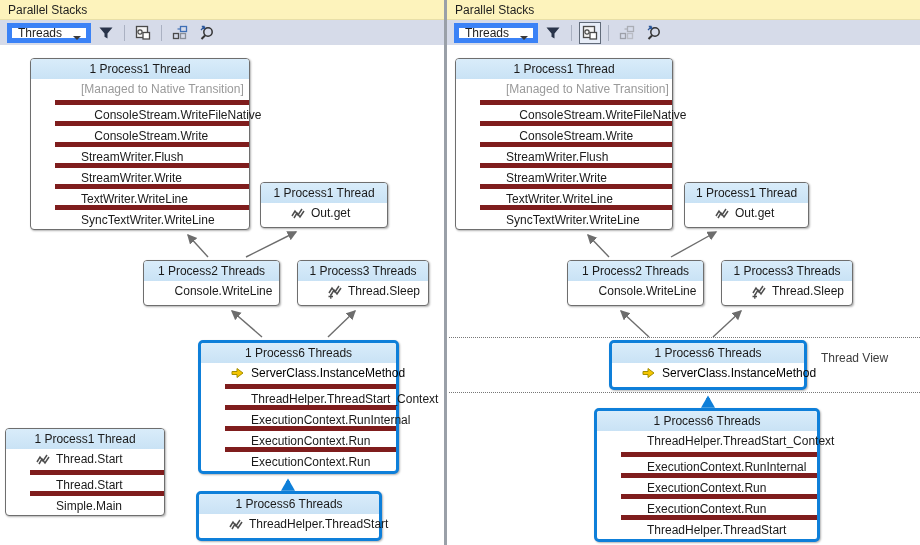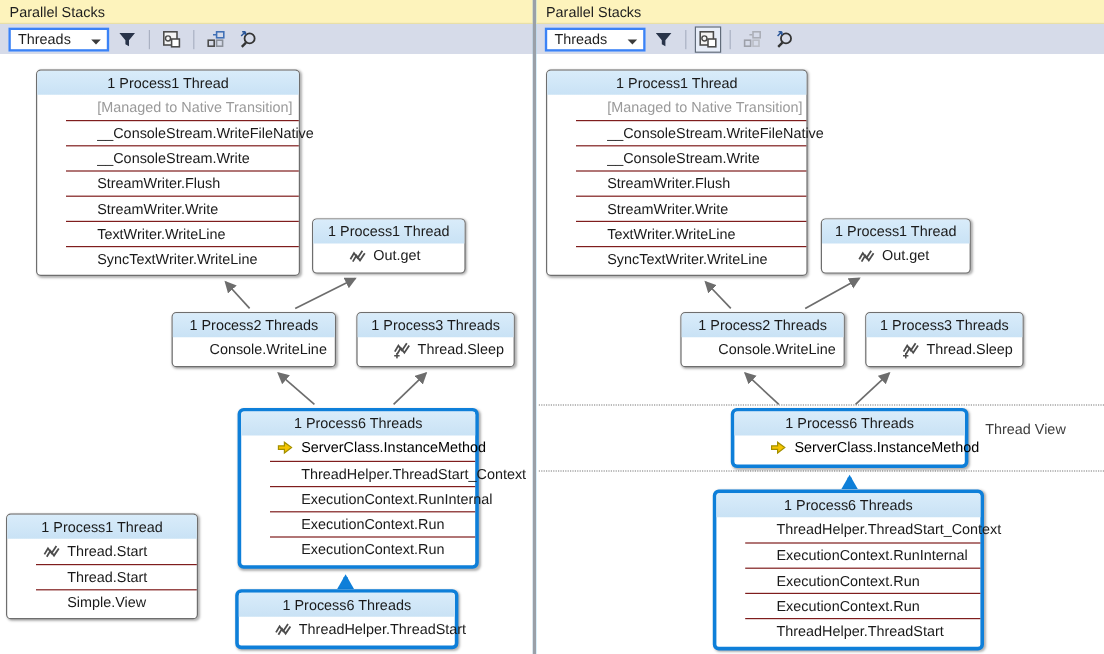--- a/index.html
+++ b/index.html
@@ -1,47 +1,47 @@
 <!DOCTYPE html>
 <html><head>
 <meta charset="utf-8">
 <style>
   * { margin:0; padding:0; box-sizing:border-box; }
   body { font-family:"Liberation Sans", sans-serif; }
   .app { position:relative; width:920px; height:545px; background:#ffffff; overflow:hidden; }
 
-  .panel { position:absolute; top:0; height:545px; background:#7dd3fc; }
+  .panel { position:absolute; top:0; height:545px; background:#be185d; }
   .panel.left  { left:0;   width:444px; }
   .panel.right { left:447px; width:473px; }
   .panel-sep { position:absolute; left:444px; top:0; width:3px; height:545px; background:#9aa0a8; }
 
   .titlebar { height:20px; background:#fdf3bc; display:flex; align-items:center; padding-left:8px;
               font-size:12px; color:#1e1e1e; border-bottom:1px solid #e8dfa8; }
 
   .toolbar { height:25px; background:#d6dbe9; display:flex; align-items:center; padding-left:7px; gap:4px; }
-  .combo { width:84px; height:20px; background:#fff; border:2px solid #3b82f6; display:flex;
+  .combo { width:84px; height:20px; background:#fff; border:5px solid #3b82f6; display:flex;
            align-items:center; font-size:12px; color:#1e1e1e; padding-left:6px; position:relative; }
   .combo .caret { position:absolute; right:5px; top:8px; width:0; height:0;
                   border-left:4px solid transparent; border-right:4px solid transparent;
                   border-top:4px solid #3b3b3b; }
   .tbtn { width:22px; height:22px; display:flex; align-items:center; justify-content:center; }
   .tbtn.toggled { border:1px solid #616b7a; background:#e7edf8; }
   .tbtn.disabled { opacity:.4; filter:grayscale(1); }
   .tsep { width:1px; height:16px; background:#aab1c2; margin:0 3px; }
 
   .canvas { position:relative; width:100%; height:500px; background:#fff; }
   .arrows { position:absolute; left:0; top:0; pointer-events:none; }
 
   .stackbox { position:absolute; background:#fff; border:1px solid #6e6e6e; border-radius:4px;
               padding-bottom:3px; box-shadow:1px 1px 2px rgba(0,0,0,.3); font-size:12px; color:#1a1a1a; }
   .stackbox.hl { border:3px solid #0e7fd9; border-radius:5px; }
   .hdr { height:20px; line-height:20px; background:linear-gradient(#d9ecfa,#c9e2f5);
          display:flex; justify-content:center; border-radius:3px 3px 0 0; white-space:nowrap; }
   .row { position:relative; height:21px; line-height:21px; padding-left:26px; white-space:nowrap;margin-left:24px; }
-  .row + .row { border-top:1px solid #7f1d1d; }
+  .row + .row { border-top:5px solid #7f1d1d; }
   .row.center { padding-left:0; text-align:center; }
   .row.muted { color:#9a9a9a; }
   .row.bold { font-weight:normal; color:#000; }
   .ric { position:absolute; left:6px; top:4px; }
 
   .dotline { position:absolute; left:2px; right:0; border-top:1px dotted #777; }
   .mv-label { position:absolute; font-size:12px; color:#3d3d3d; white-space:nowrap; }
 </style>
 </head>
 <body>
@@ -179,21 +179,21 @@
           <span>1 Thread</span>
         </div>
         <div class="row">
           <svg class="ric" width="14" height="13" viewBox="0 0 14 13">
             <polyline points="1,9 4,4 7,8 11,2" fill="none" stroke="#4d4d4d" stroke-width="1.5"></polyline>
             <polyline points="3,11 6,6 9,10 13,4" fill="none" stroke="#4d4d4d" stroke-width="1.5"></polyline>
           </svg>
           <span>Thread.Start</span>
         </div>
         <div class="row">Thread.Start</div>
-        <div class="row">Simple.View</div>
+        <div class="row">Simple.Main</div>
       </div>
 
       <div class="stackbox hl" style="left:196px; top:446px; width:186px;">
         <div class="hdr">
           <span>1 Process</span>
           <span>6 Threads</span>
         </div>
         <div class="row">
           <svg class="ric" width="14" height="13" viewBox="0 0 14 13">
             <polyline points="1,9 4,4 7,8 11,2" fill="none" stroke="#4d4d4d" stroke-width="1.5"></polyline>

